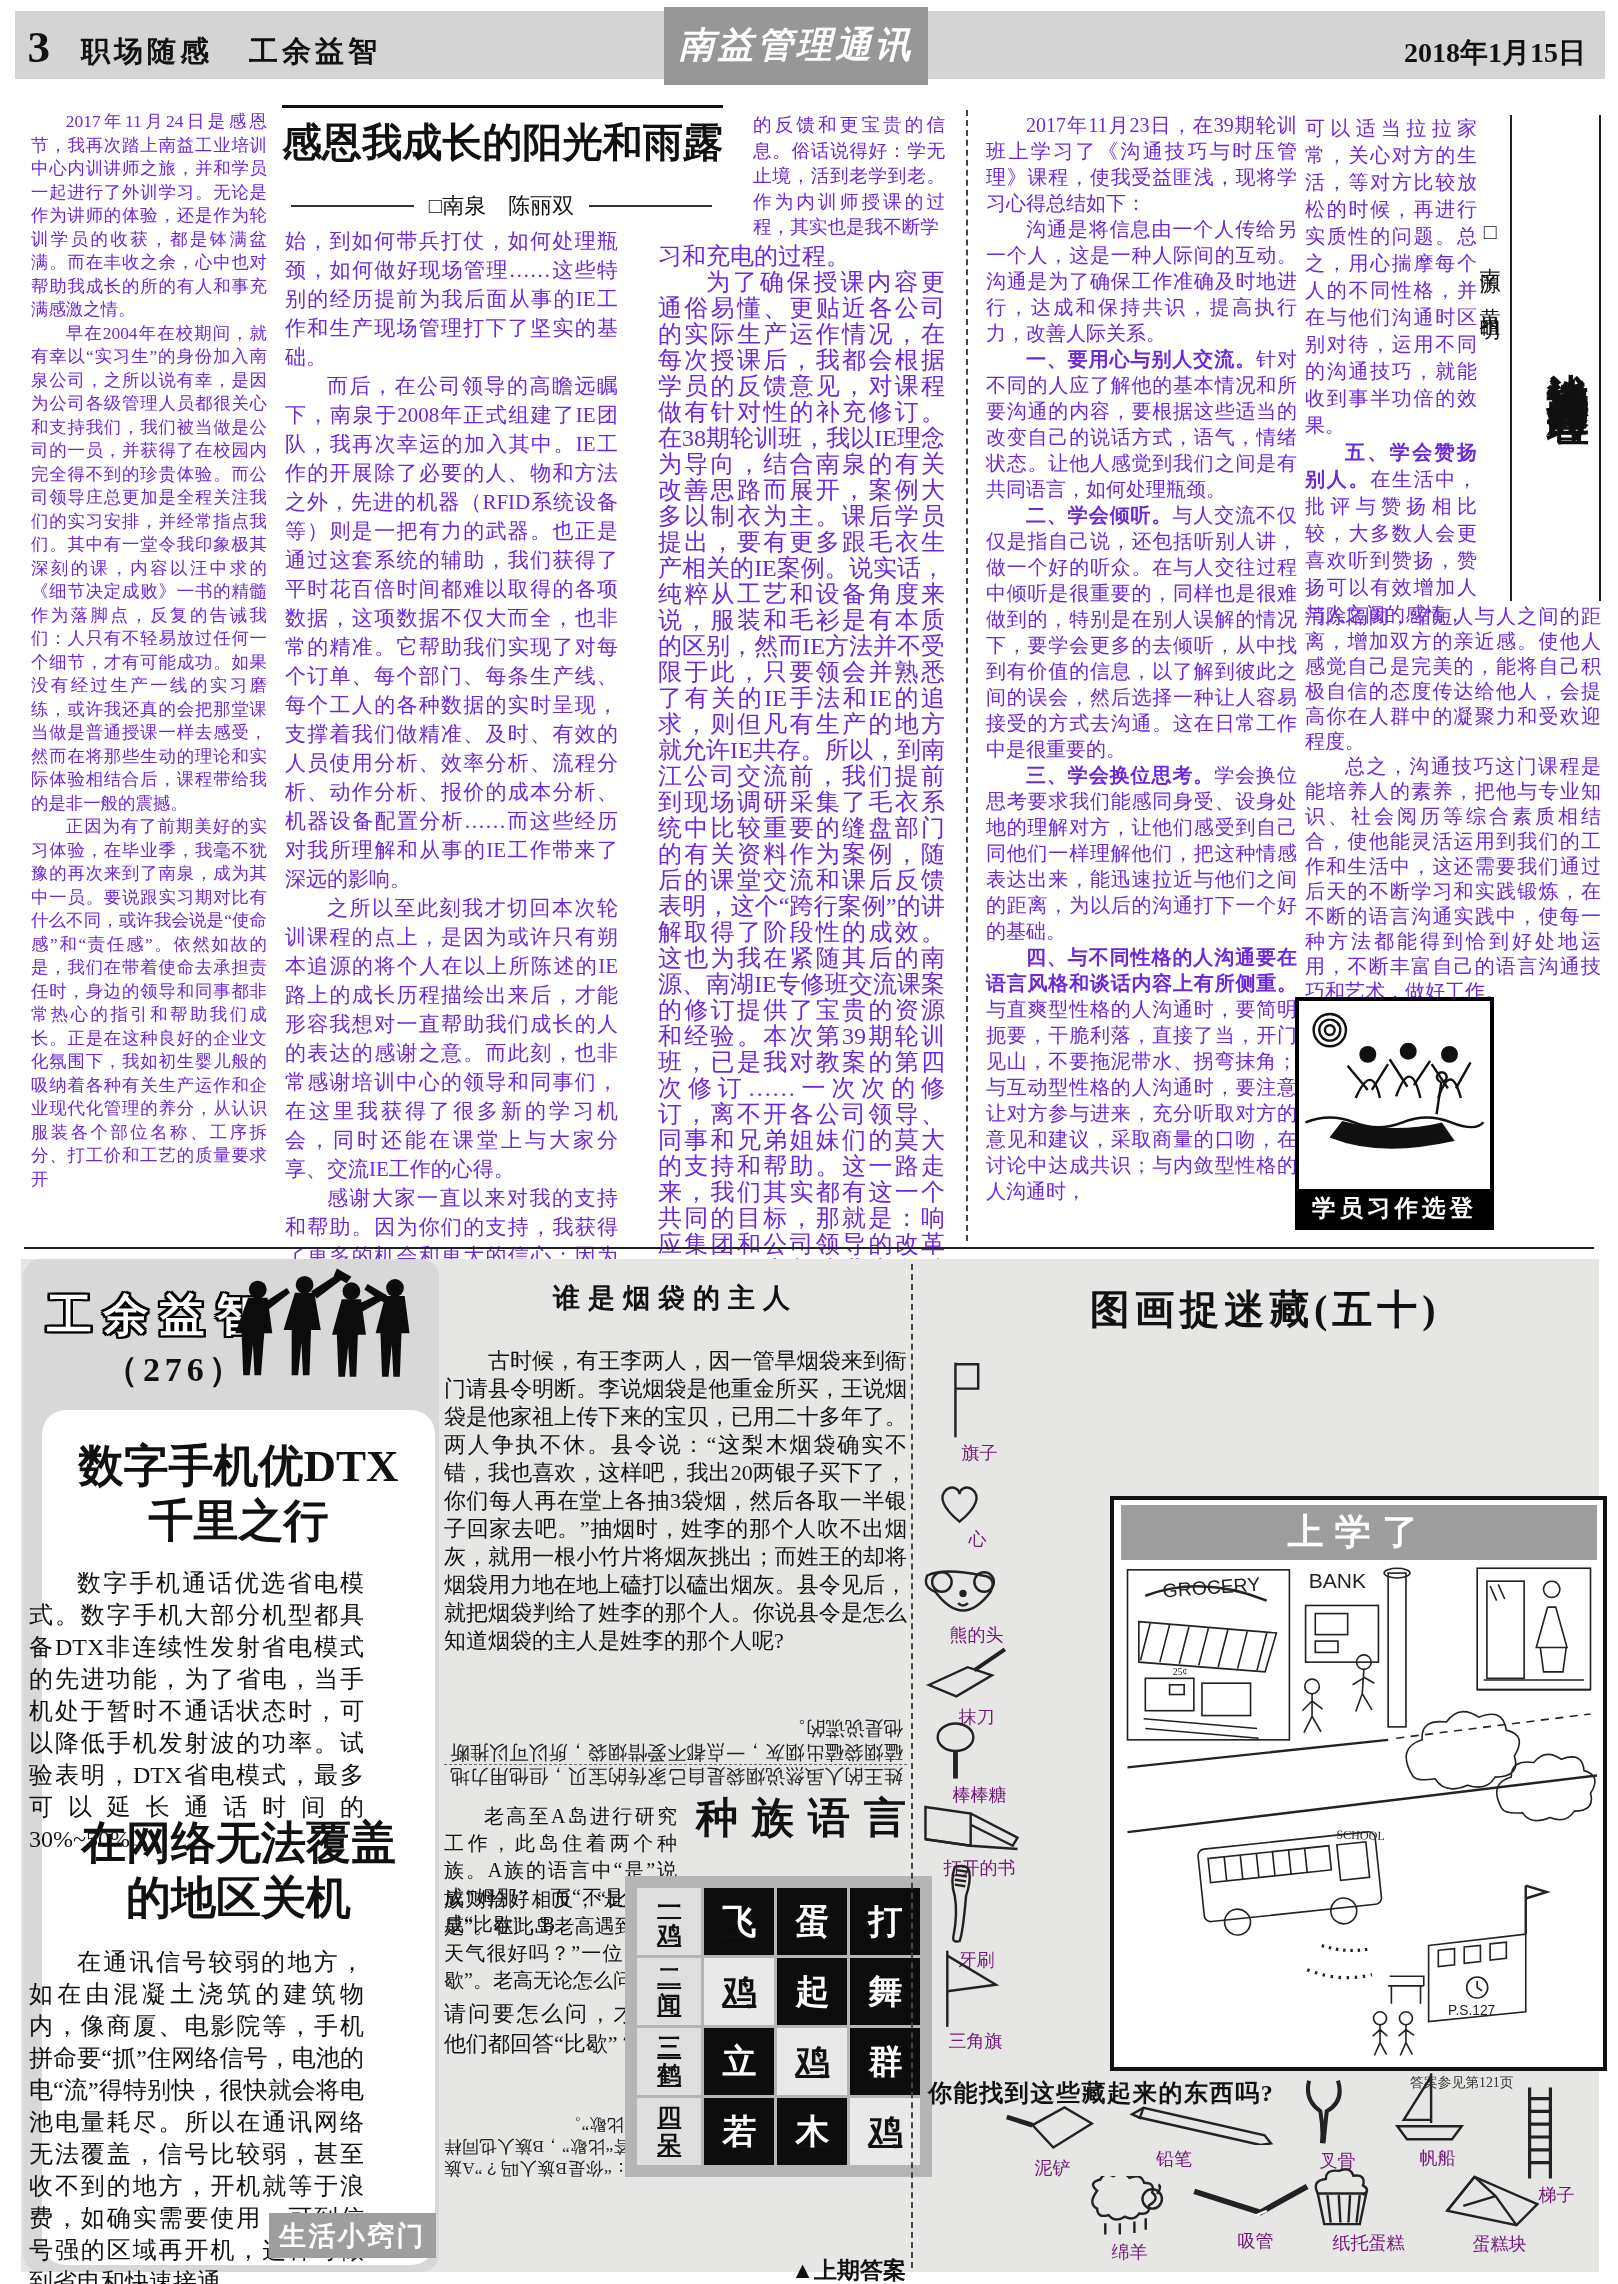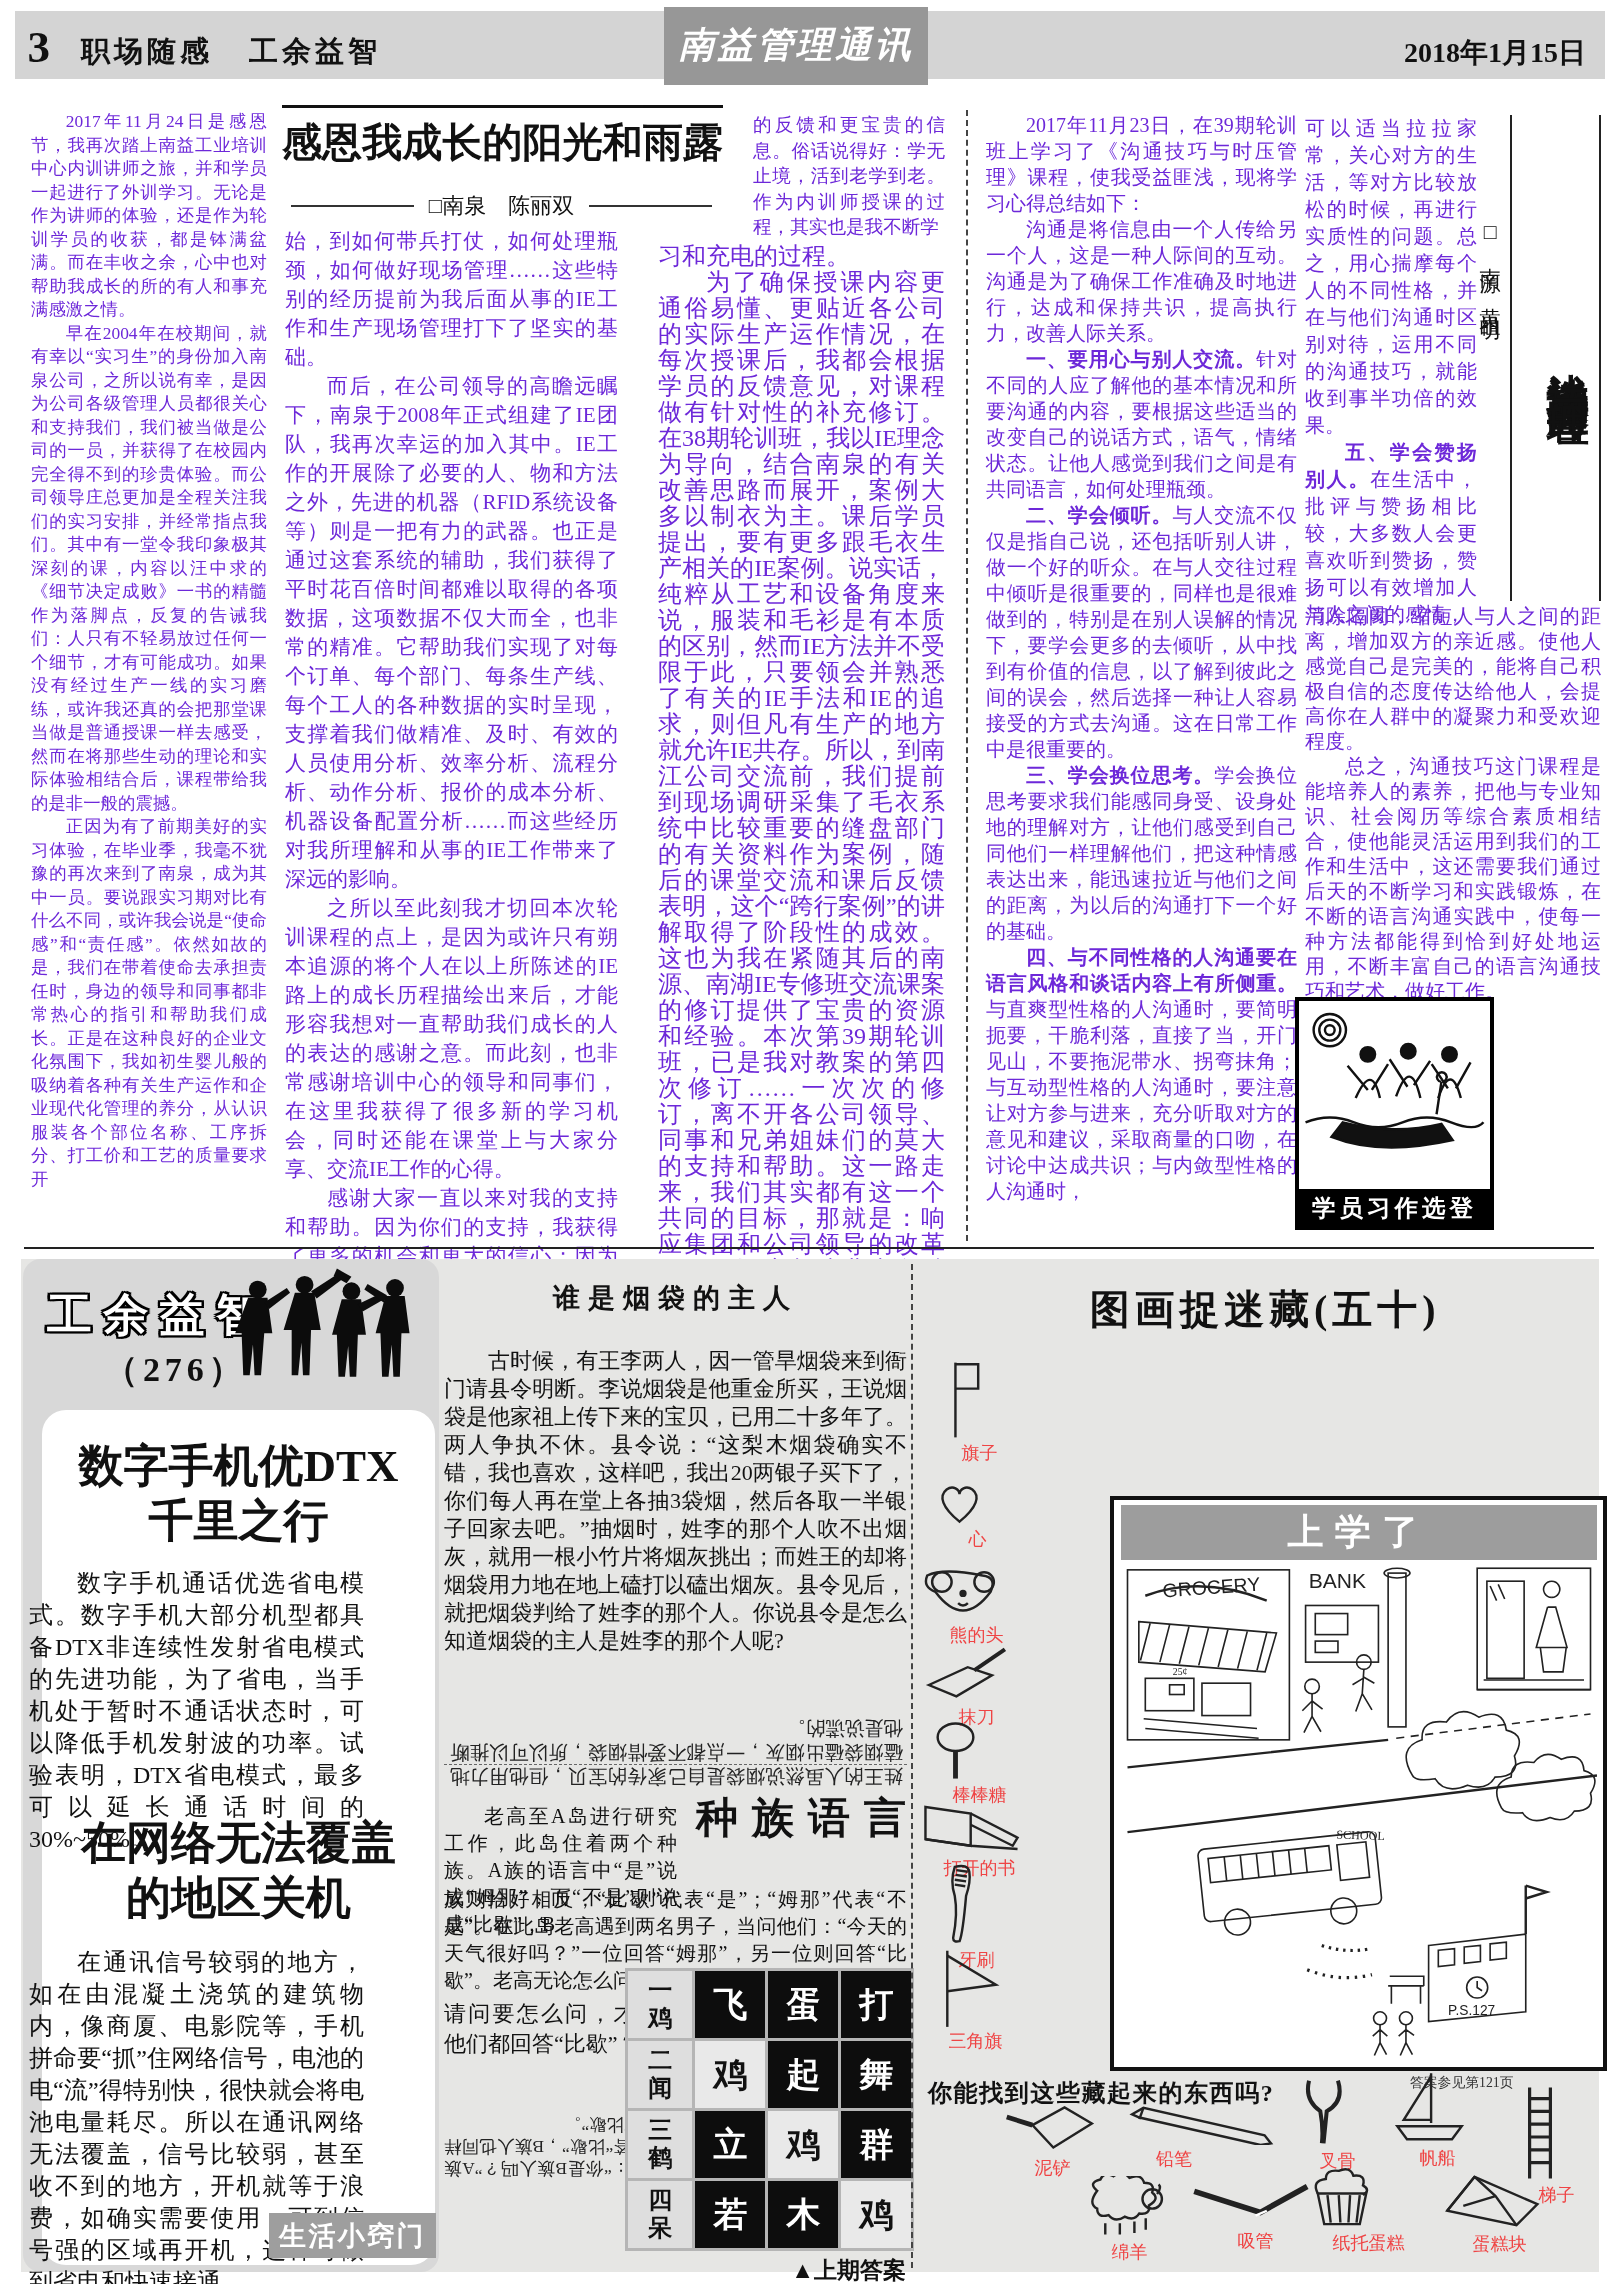--- a/index.html
+++ b/index.html
@@ -58,34 +58,34 @@
   .s1text{left:444px;top:1347px;width:463px;font-size:22px;line-height:28px;text-align:justify;}
   .s1text p{margin:0;text-indent:2em;}
   .flip{transform:rotate(180deg);color:#222;}
   .s1ans{left:450px;top:1716px;width:453px;font-size:19.4px;line-height:24px;text-align:justify;}
   .mdash{left:444px;top:1764px;width:463px;border-top:1.6px dashed #666;}
   .s2a{left:444px;top:1776px;width:233px;font-size:20px;line-height:27px;text-align:justify;}
   .s2title{left:696px;top:1790px;width:210px;font-size:42px;font-weight:bold;text-align:justify;text-align-last:justify;}
   .s2b{left:444px;top:1886px;width:463px;font-size:20px;line-height:27px;text-align:justify;}
   .s2q{left:444px;top:1999px;width:240px;font-size:22px;line-height:30px;text-align:justify;}
   .s2ans{left:444px;top:2114px;width:240px;font-size:17.4px;line-height:22px;text-align:justify;}
-  table.grid{position:absolute;left:625px;top:1968px;border-collapse:separate;border-spacing:3.2px;background:#b5b5b5;padding:0;}
+  table.grid{position:absolute;left:625px;top:1876px;border-collapse:separate;border-spacing:3.2px;background:#b5b5b5;padding:9px;text-decoration:underline;}
   .grid td{width:68px;height:65px;text-align:center;vertical-align:middle;font-size:34px;font-weight:bold;}
   .grid td.lbl{width:45px;background:#dedede;color:#111;font-size:24px;word-break:break-all;line-height:27.5px;padding:0 9.7px;}
   .grid td.dk{background:#0d0d0d;color:#fff;}
   .grid td.lt{background:#e9e9e9;color:#111;}
   .gcap{left:728px;top:2255px;width:178px;text-align:right;font-size:23px;font-weight:bold;
         font-family:"Liberation Sans","DejaVu Sans",sans-serif;}
   .vdash2{left:911px;top:1264px;height:1004px;width:0;border-left:2.4px dashed #444;}
   
   .rtitle{left:923px;top:1282px;width:684px;text-align:center;font-size:40px;font-weight:bold;letter-spacing:4.9px;}
   .iframe2{left:1110px;top:1496px;width:497px;height:575px;border:4px solid #111;background:#fff;box-sizing:border-box;}
   .ibanner{position:absolute;left:6.5px;top:4.9px;right:6.5px;height:55px;background:#9d9d9d;color:#fff;
            display:flex;align-items:center;justify-content:center;font-size:36px;font-weight:bold;letter-spacing:11.3px;}
-  .hitem{position:absolute;text-align:center;color:#ef4444;}
+  .hitem{position:absolute;text-align:center;color:#701a75;}
   .hitem .lab{font-size:18px;margin-top:1.6px;}
   .rcap{left:928px;top:2077px;width:421px;font-size:24px;font-weight:bold;letter-spacing:1.6px;}
   .rnote{left:1410px;top:2074px;width:194px;font-size:13.8px;color:#333;}
   svg{display:block;}
 </style>
 </head>
 <body>
 
 <div id="page">
 

